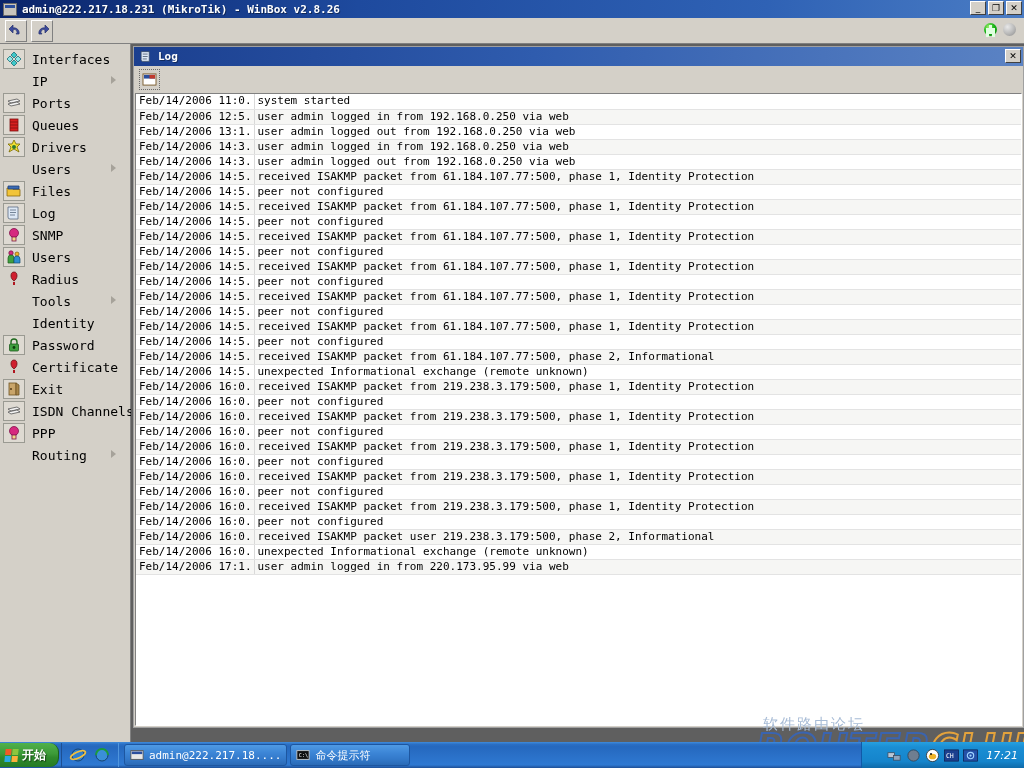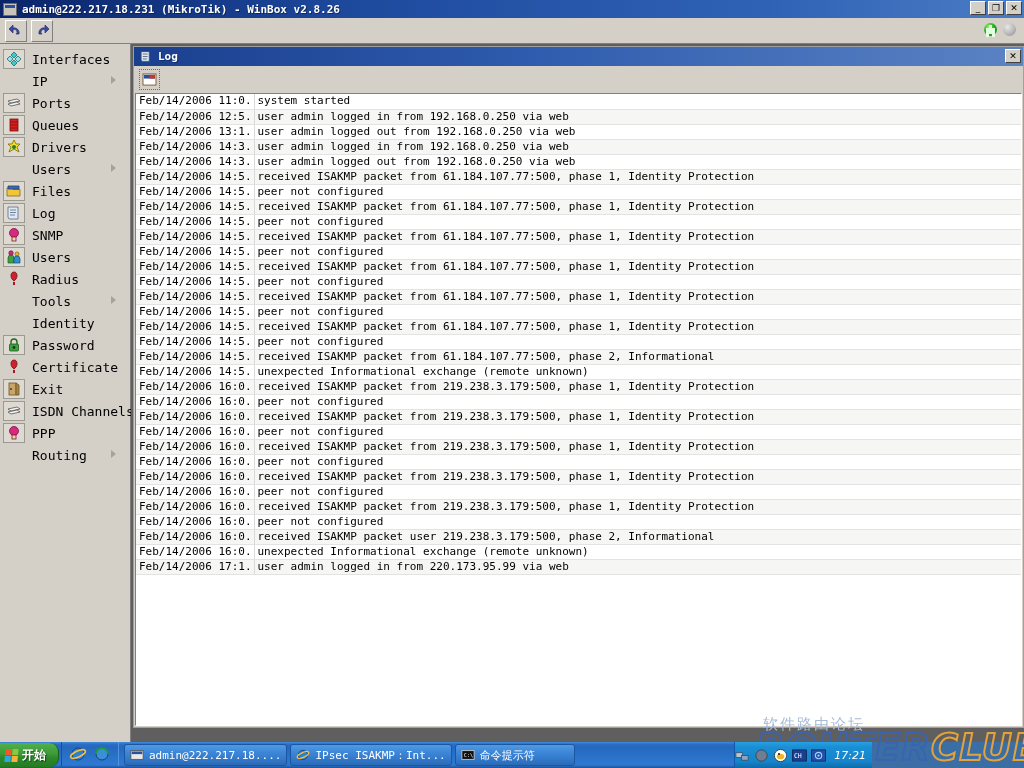--- a/index.html
+++ b/index.html
@@ -250,23 +250,23 @@
     -webkit-text-stroke: 2px #e3a23c;
     white-space: nowrap;
     pointer-events: none;
     z-index: 60;
   }
   #wm-routerclub .blue { -webkit-text-stroke: 2px #3a64b0; }
 
   
   #taskbar {
     position: absolute; left: 0; bottom: 0;
-    width: 872px; height: 26px;
+    width: 1024px; height: 26px;
     background: linear-gradient(to bottom, #3f8cdc 0%, #2b6fc4 9%, #2568be 18%, #2f79d2 88%, #1e4f96 100%);
-    display: flex; align-items: flex-start;
+    display: flex; align-items: center;
     z-index: 80;
   }
   #start-button {
     height: 24px;
     margin: 1px 0 1px 0;
     padding: 0 12px 0 5px;
     background: linear-gradient(to bottom, #50b14b 0%, #3c9a38 45%, #2f8a2c 60%, #257b24 100%);
     border-right: 1px solid #1c5f1b;
     border-top-right-radius: 9px;
     border-bottom-right-radius: 9px;
@@ -324,21 +324,21 @@
     cursor: default;
     flex: 0 0 auto;
   }
   .task-btn .tb-ico { width: 14px; height: 14px; margin-right: 5px; flex: 0 0 14px; }
   .task-btn.folder { min-width: 190px; max-width: 200px; }
   .task-btn.cn { min-width: 120px; max-width: 130px; }
 
   #tray {
     height: 26px;
     display: flex; align-items: center;
-    padding: 0 6px 0 0;
+    padding: 0 6px 0 25px;
     background: linear-gradient(to bottom, #27a0e0 0%, #1a8ed4 20%, #1584cb 75%, #0f6aa8 100%);
     border-left: 1px solid #1059a8;
     gap: 4px;
     flex: 0 0 auto;
   }
   .tray-ico { width: 15px; height: 15px; }
   #tray-clock {
     color: #fff;
     font-family: "DejaVu Sans", sans-serif;
     font-size: 11px;
@@ -771,29 +771,20 @@
       <span class="tb-ico">
         <svg width="14" height="14" viewBox="0 0 16 16">
           <rect x="1" y="3" width="14" height="10" fill="#e8e8e8" stroke="#555" stroke-width="1"></rect>
           <rect x="2" y="4" width="12" height="3" fill="#2b4f9e"></rect>
         </svg>
       </span>
       <span>admin@222.217.18....</span>
     </div>
 
 
-    <div class="task-btn">
-      <span class="tb-ico">
-        <svg width="14" height="14" viewBox="0 0 18 18">
-          <ellipse cx="9" cy="9" rx="6" ry="6" fill="#2f7fd0" stroke="#17436f" stroke-width="1"></ellipse>
-          <ellipse cx="9" cy="9" rx="8" ry="3" fill="none" stroke="#f0c040" stroke-width="1.6" transform="rotate(-25 9 9)"></ellipse>
-        </svg>
-      </span>
-      <span>IPsec ISAKMP：Int...</span>
-    </div>
 
     <div class="task-btn cn">
       <span class="tb-ico">
         <svg width="14" height="14" viewBox="0 0 16 16">
           <rect x="1" y="3" width="14" height="10" fill="#111" stroke="#ccc" stroke-width="1"></rect>
           <text x="3" y="10" font-family="monospace" font-size="6" fill="#fff">C:\</text>
         </svg>
       </span>
       <span>命令提示符</span>
     </div>

